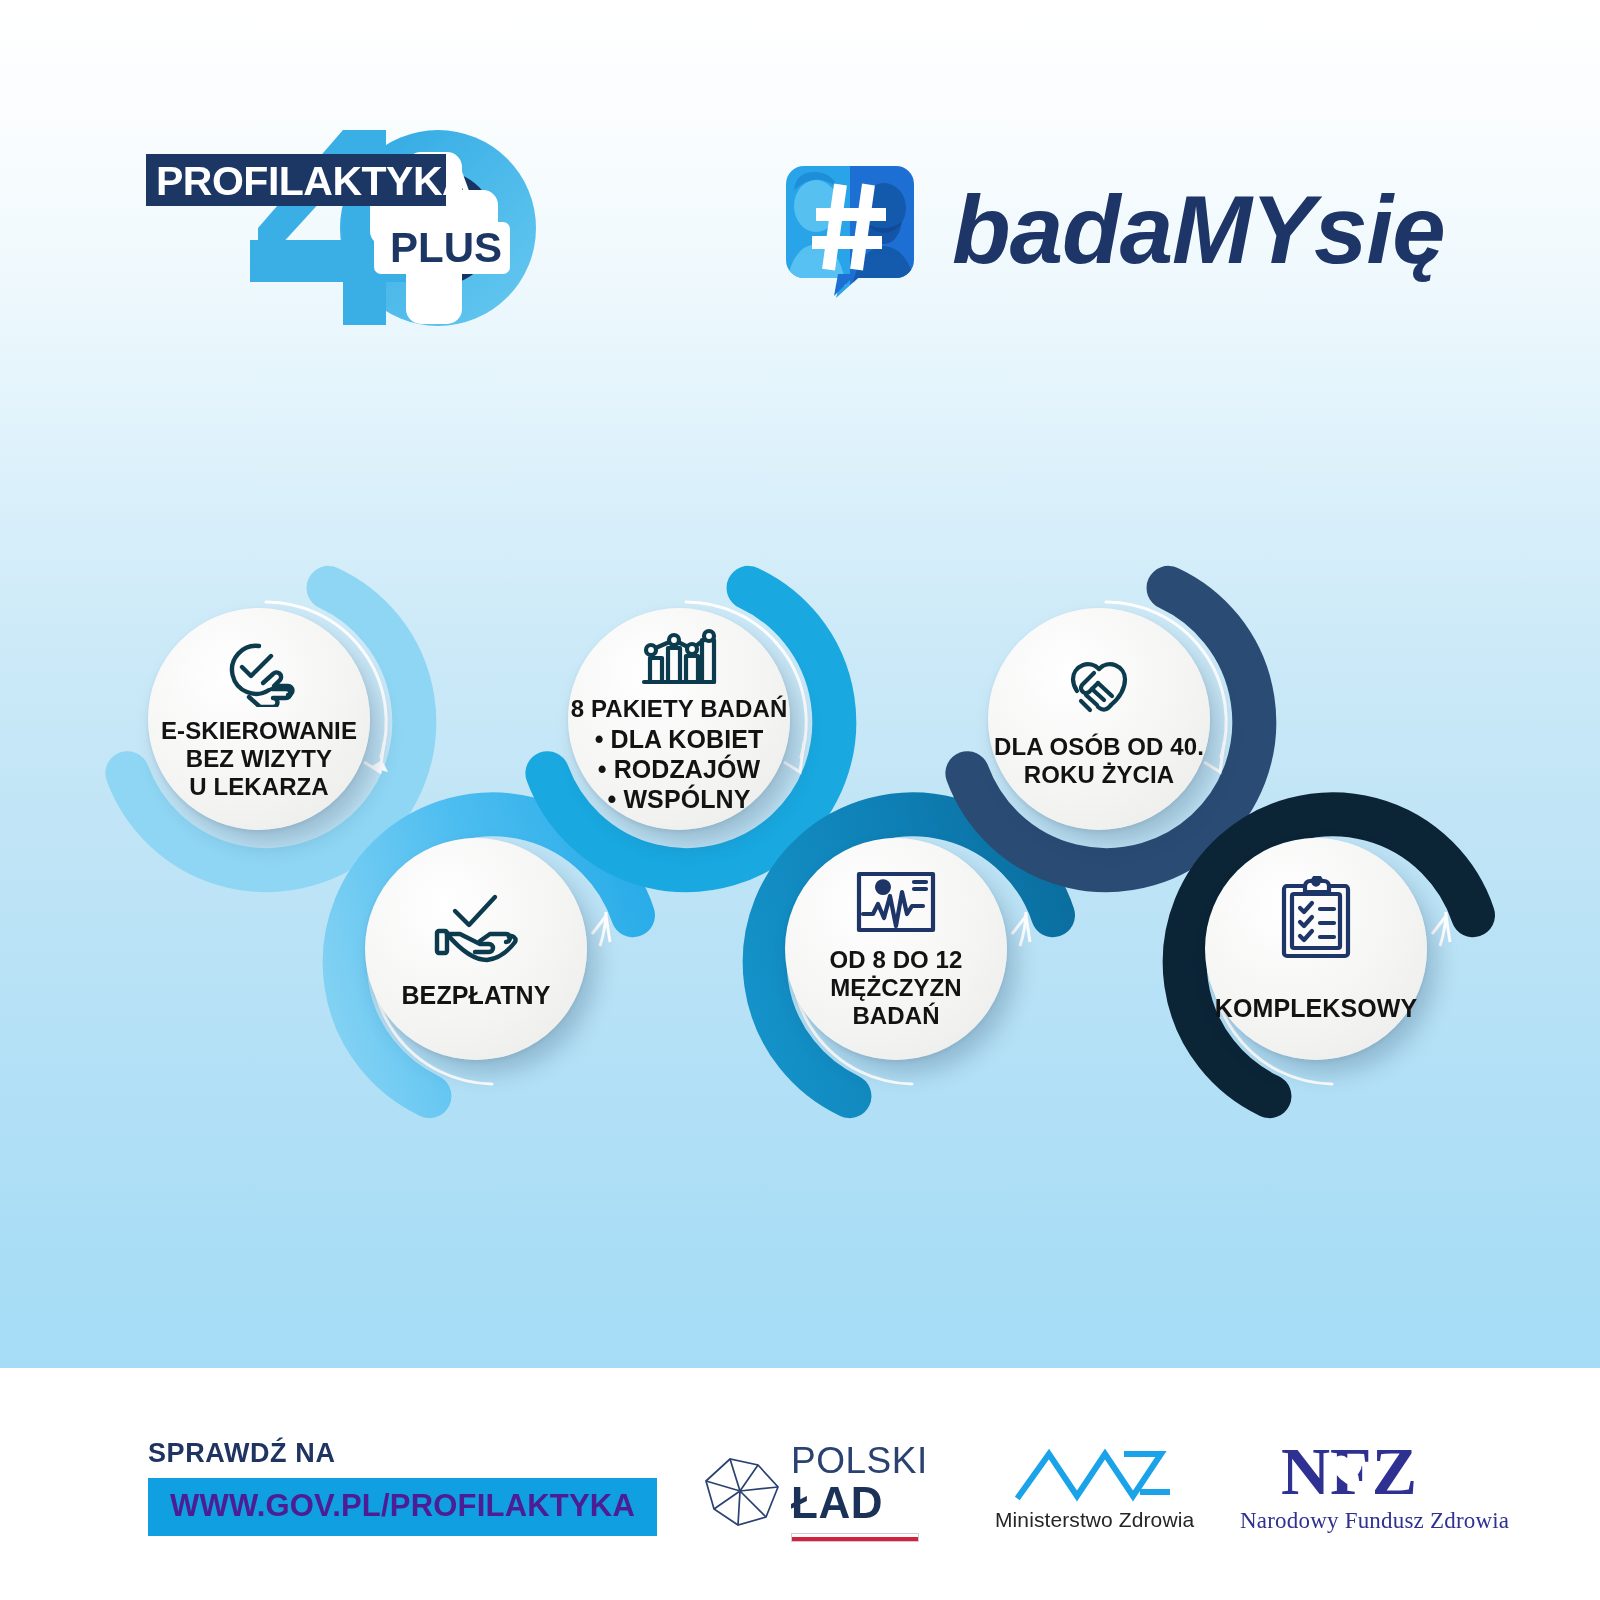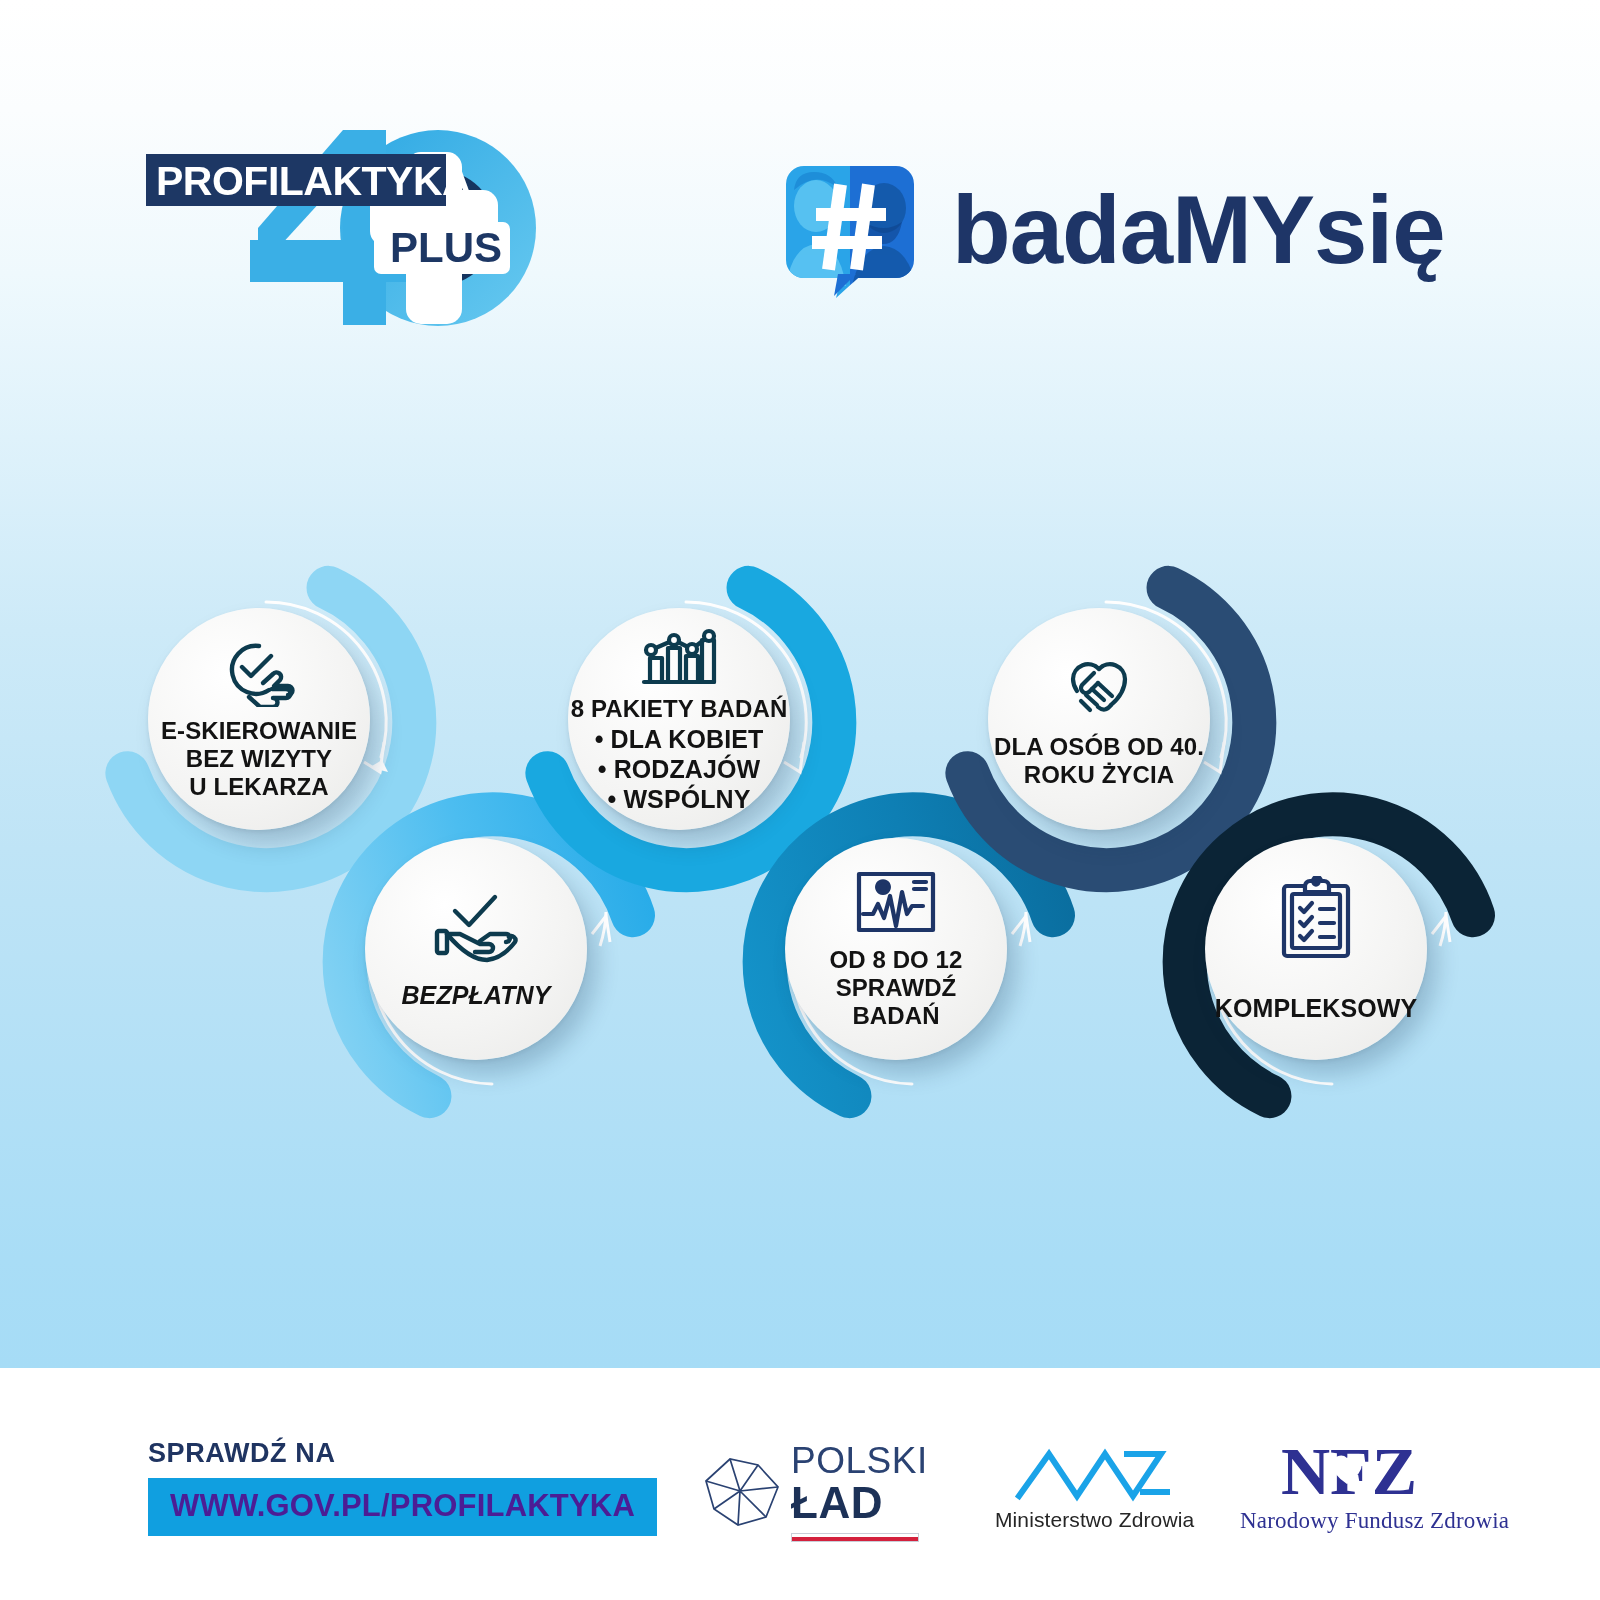--- a/index.html
+++ b/index.html
@@ -27,21 +27,21 @@
   .bg-footer{
     position:absolute;left:0;top:1368px;width:1600px;height:232px;background:#ffffff;
   }
 
   
   .logo-prof{position:absolute;left:138px;top:110px;width:430px;height:220px;}
   .logo-bms{position:absolute;left:782px;top:150px;width:760px;height:160px;display:flex;align-items:center;gap:34px;}
   .bms-mark{width:136px;height:136px;position:relative;flex:none;}
   .bms-word{
     font-size:96px;font-weight:700;color:#1e3567;letter-spacing:-1px;
-    line-height:1;white-space:nowrap;
+    line-height:1;white-space:nowrap;font-style:italic;
   }
 
   
   .ring{position:absolute;}
   .ring svg{display:block;overflow:visible;}
 
   .node{
     position:absolute;border-radius:50%;
     background:radial-gradient(circle at 36% 30%, #ffffff 0%, #f4f4f3 58%, #e9e9e7 100%);
     box-shadow:10px 14px 22px rgba(20,50,80,.22), 0 2px 4px rgba(0,0,0,.07);
@@ -252,21 +252,21 @@
   <div class="node" style="left:365px;top:838px;width:222px;height:222px;">
     <span class="ic">
       <svg width="90" height="76" viewBox="0 0 90 76" fill="none" stroke="#0d3b4e" stroke-width="4.4" stroke-linecap="round" stroke-linejoin="round">
         <path d="M24 22 l14 14 l26 -28"></path>
         <rect x="6" y="42" width="10" height="22" rx="2"></rect>
         <path d="M16 45 h13 l20 10 h9 a4 4 0 0 1 0 8 h-14"></path>
         <path d="M49 52 l10 -7 h16 a4 4 0 0 1 0 8"></path>
         <path d="M16 45 q22 26 40 26 q16 -2 28 -18 a4 4 0 0 0 -6 -5"></path>
       </svg>
     </span>
-    <div class="txt" style="margin-top:6px;font-style:italic;">
+    <div class="txt" style="margin-top:6px;">
       <div>BEZPŁATNY</div>
     </div>
   </div>
 
   <div class="node" style="left:568px;top:608px;width:222px;height:222px;">
     <span class="ic" style="margin-bottom:2px;">
       <svg width="82" height="64" viewBox="0 0 82 64" fill="none" stroke="#0d3b4e" stroke-width="4.2" stroke-linecap="round" stroke-linejoin="round">
         <path d="M6 58 h70"></path>
         <rect x="12" y="34" width="12" height="24"></rect>
         <rect x="30" y="24" width="12" height="34"></rect>
@@ -297,21 +297,21 @@
     <span class="ic">
       <svg width="84" height="68" viewBox="0 0 84 68" fill="none" stroke="#1e3567" stroke-width="4.2" stroke-linecap="round" stroke-linejoin="round">
         <rect x="5" y="6" width="74" height="56"></rect>
         <path d="M24 16 a6 6 0 0 1 10 0 a6 6 0 0 1 -5 9 a6 6 0 0 1 -5 -9 z" fill="#1e3567"></path>
         <path d="M60 14 h12 M60 21 h12"></path>
         <path d="M9 46 h10 l5 -10 l6 14 l6 -22 l6 30 l6 -34 l5 22 l5 -8 h11"></path>
       </svg>
     </span>
     <div class="txt small">
       <div>OD 8 DO 12</div>
-      <div>SPRAWDŹ</div>
+      <div>MĘŻCZYZN</div>
       <div>BADAŃ</div>
     </div>
   </div>
 
   <div class="node" style="left:988px;top:608px;width:222px;height:222px;">
     <span class="ic">
       <svg width="86" height="74" viewBox="0 0 86 74" fill="none" stroke="#0d3b4e" stroke-width="4.2" stroke-linecap="round" stroke-linejoin="round">
         <path d="M43 20 a15 15 0 0 1 26 10 q0 14 -14 26"></path>
         <path d="M43 20 a15 15 0 0 0 -26 10 q0 6 4 12"></path>
         <path d="M38 24 l-12 12 a5 5 0 0 0 7 7 l9 -9"></path>

